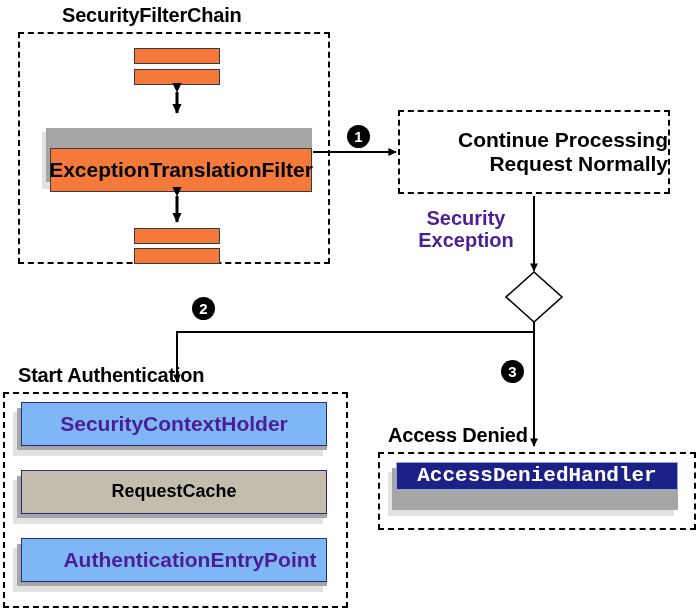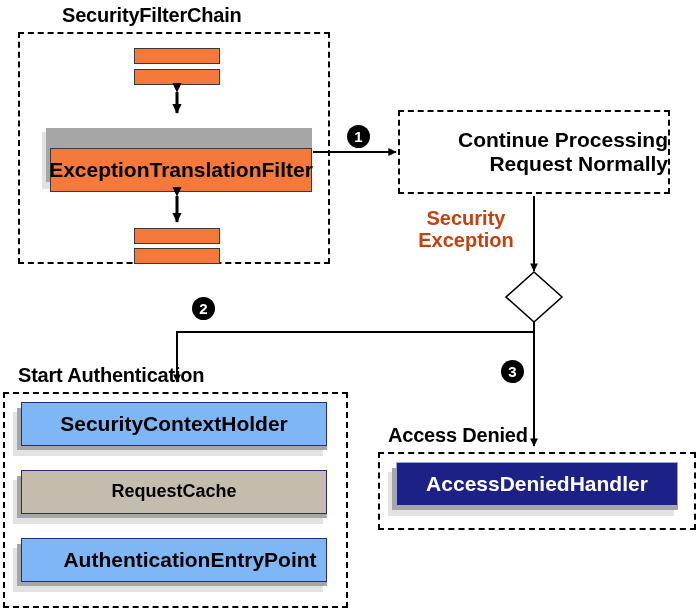--- a/index.html
+++ b/index.html
@@ -66,21 +66,21 @@
   .bar.orange {
     position: absolute;
     background: #f4793b;
     border: 1px solid #3a3a3a;
     box-sizing: border-box;
     z-index: 3;
   }
   .node.blue {
     background: #7fb7f6;
     border: 1px solid #2a2a7a;
-    color: #000000;
+    color: #4c1d95;
     font-size: 21px;
   }
   .node.taupe {
     background: #c3bdae;
     border: 1px solid #2a2a7a;
     color: #000000;
     font-size: 18px;
   }
   .node.navy {
     background: #1b2186;
@@ -129,21 +129,21 @@
     justify-content: center;
     z-index: 8;
     line-height: 1;
   }
 
   
   .edge-label {
     position: absolute;
     font-weight: bold;
     font-size: 20px;
-    color: #c2410c;
+    color: #4c1d95;
     text-align: center;
     line-height: 1.08;
     z-index: 6;
     white-space: pre-line;
   }
 </style>
 </head>
 <body>
 
 <div id="canvas">
@@ -180,21 +180,21 @@
 
   <div class="shadow-light" style="left:13px; top:548px; width:310px; height:44px;"></div>
   <div class="shadow-dark" style="left:17px; top:544px; width:310px; height:42px;"></div>
   <div class="node blue" style="left:21px; top:538px; width:306px; height:44px;padding-left:32px;">AuthenticationEntryPoint</div>
 
   <div class="group-title" style="left:388px; top:424px;">Access Denied</div>
   <div class="group-box" style="left:378px; top:452px; width:318px; height:78px;"></div>
 
   <div class="shadow-light" style="left:388px; top:472px; width:286px; height:44px;"></div>
   <div class="shadow-dark" style="left:392px; top:468px; width:286px; height:42px;"></div>
-  <div class="node navy" style="left:396px; top:462px; width:282px; height:44px;">AccessDeniedHandler</div>
+  <div class="node navy" style="left:396px; top:462px; width:282px; height:28px;font-family:Liberation Mono, monospace;">AccessDeniedHandler</div>
 
   <svg id="wires" viewBox="0 0 698 610">
     <defs>
       <marker id="arw" markerWidth="9" markerHeight="9" refX="7.6" refY="4.5" orient="auto" markerUnits="userSpaceOnUse">
         <path d="M0,0.6 L8.4,4.5 L0,8.4 z" fill="#000000"></path>
       </marker>
       <marker id="arwS" markerWidth="11" markerHeight="11" refX="9.4" refY="5.5" orient="auto" markerUnits="userSpaceOnUse">
         <path d="M0,0.7 L10.2,5.5 L0,10.3 z" fill="#000000"></path>
       </marker>
     </defs>

